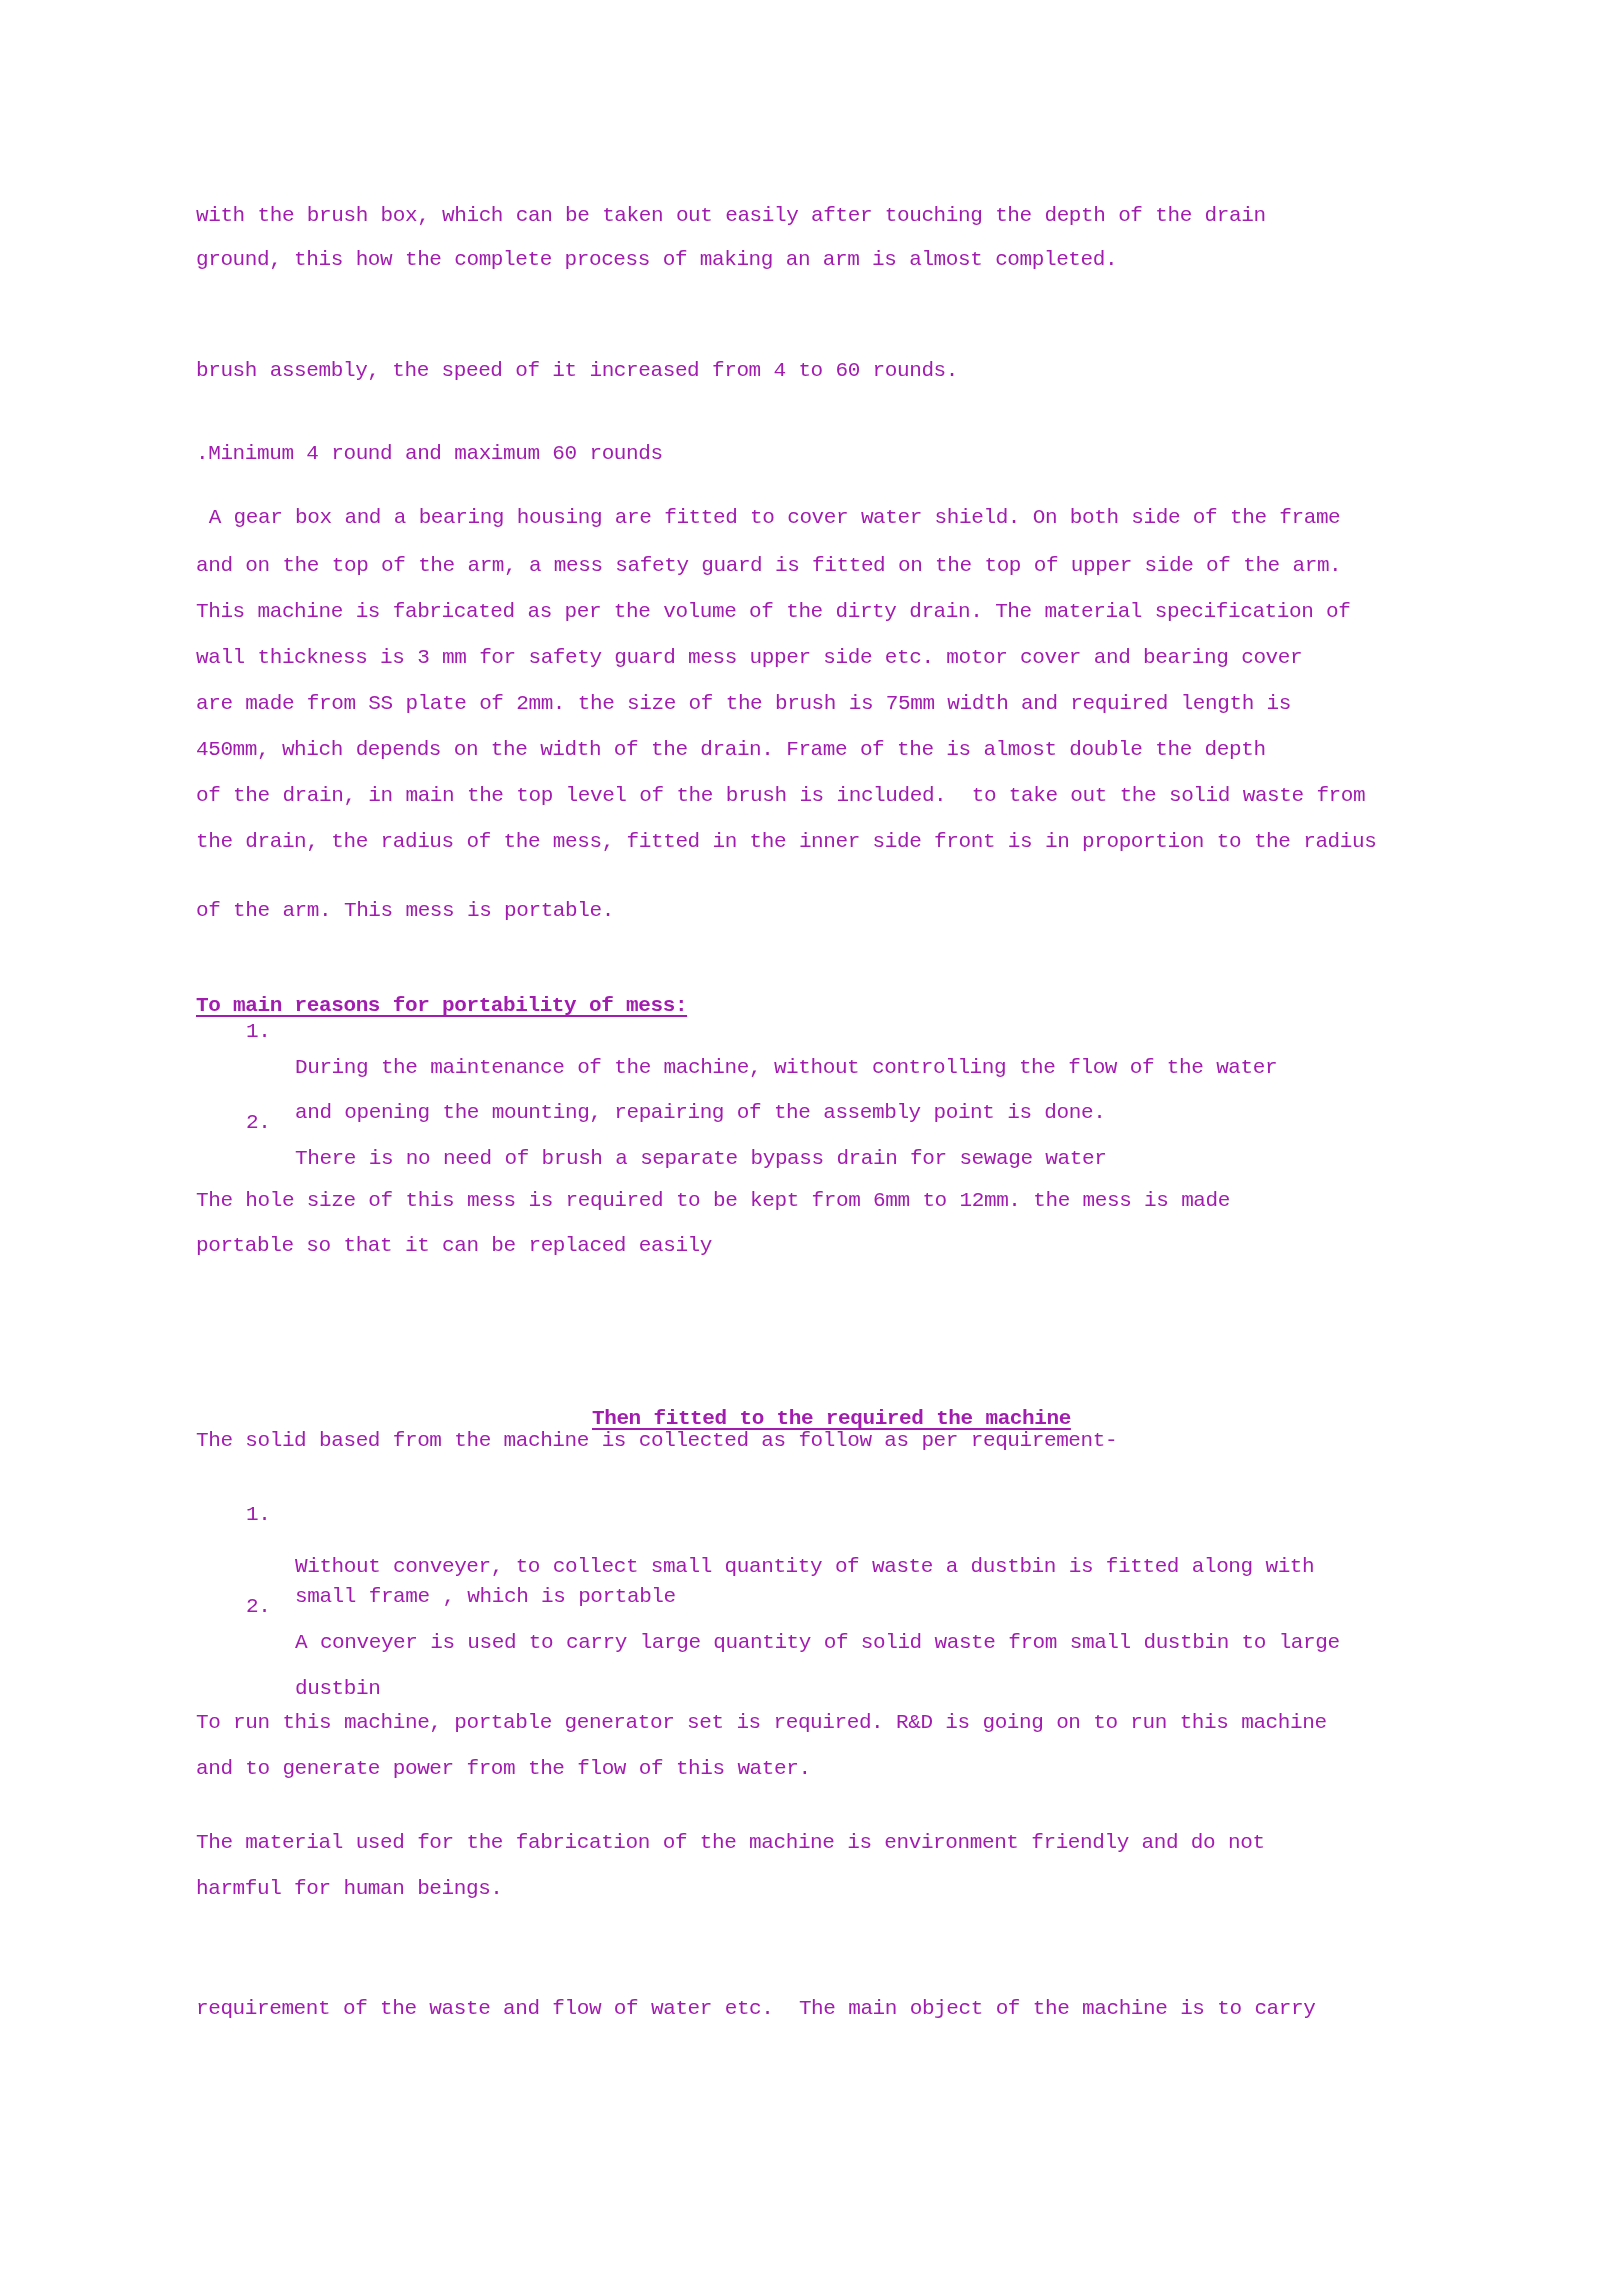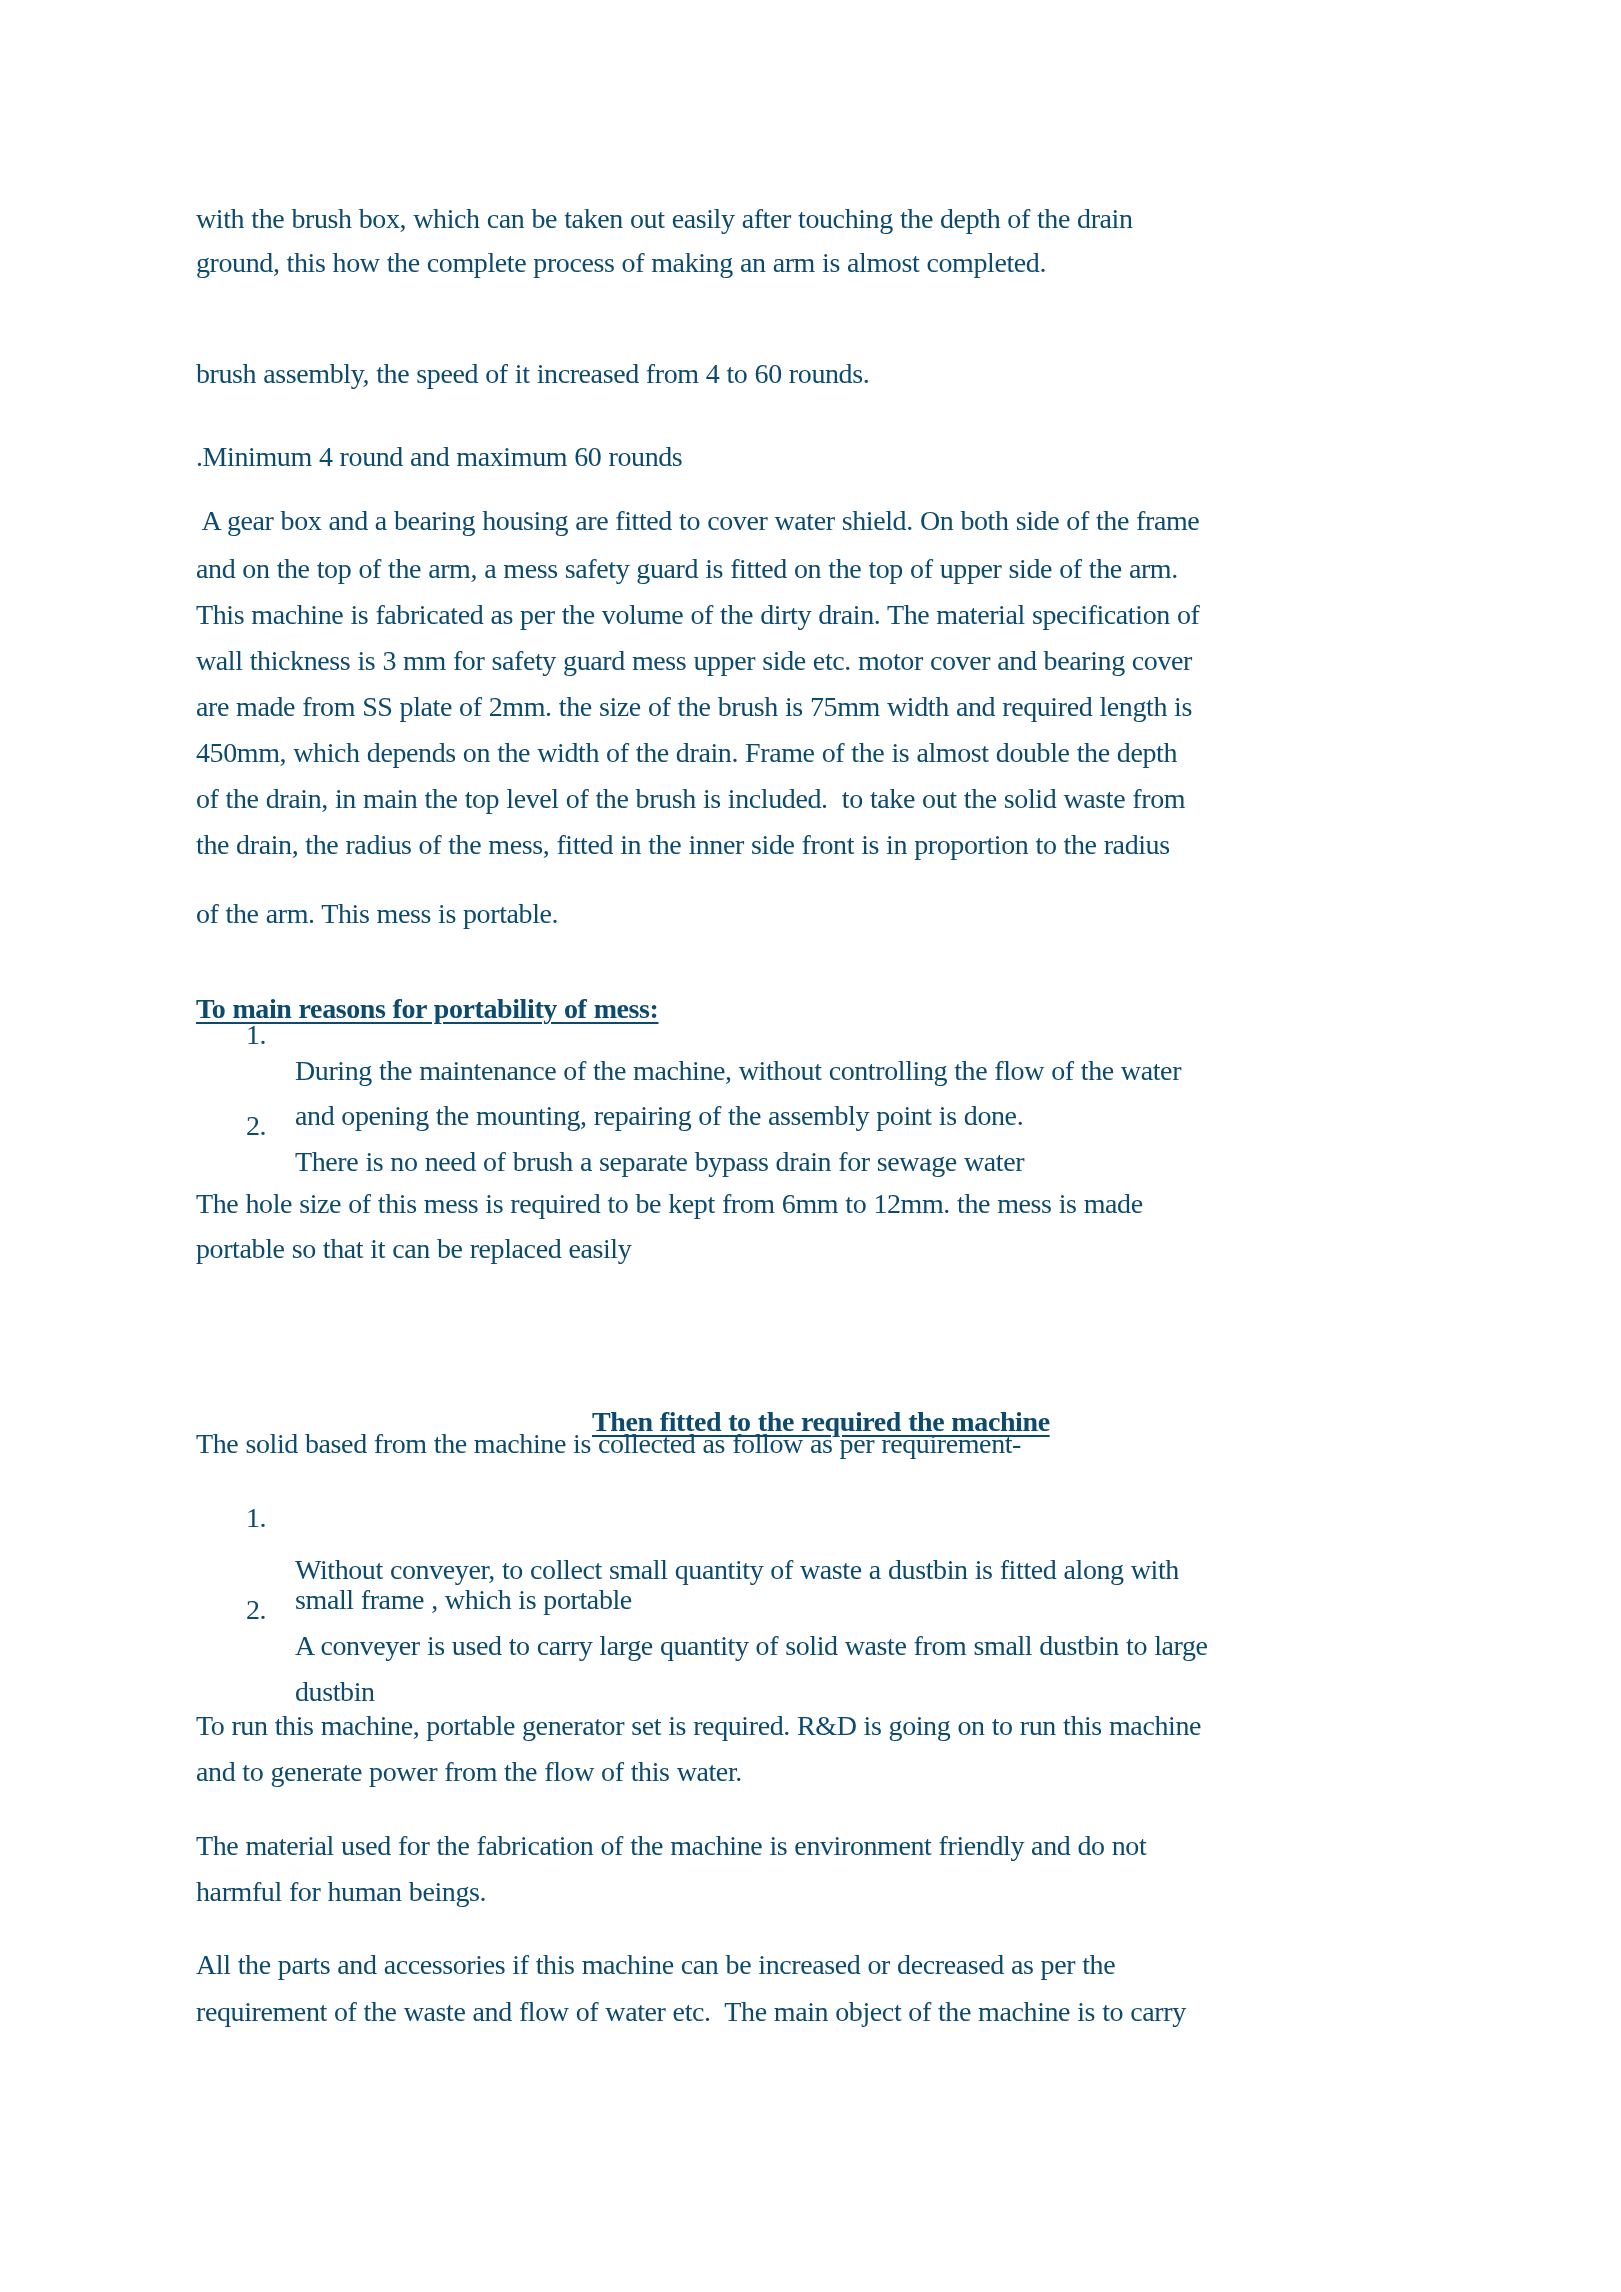--- a/index.html
+++ b/index.html
@@ -2,25 +2,25 @@
 <html><head>
 <meta charset="utf-8">
 <style>
   html, body { margin: 0; padding: 0; background: #ffffff; }
   body { width: 1621px; height: 2293px; position: relative; overflow: hidden; }
   .page { position: absolute; left: 0; top: 0; width: 1621px; height: 2293px; background: #ffffff; }
   .line {
     position: absolute;
     left: 196px;
     white-space: nowrap;
-    font-family: Liberation Serif, serif;
-    font-size: 28px;
+    font-family: Liberation Mono, monospace;
+    font-size: 21px;
     letter-spacing: -0.4px;
     word-spacing: 0.5px;
-    color: #0c4a6e;
+    color: #a21caf;
     line-height: 1;
     height: 29px;
     transform-origin: left bottom;
   }
   .indent-num { left: 246px; }
   .indent-text { left: 295px; margin-top: 36px; }
   .heading { font-weight: bold; text-decoration: underline; text-decoration-thickness: 2px; text-underline-offset: 3.9px; margin-top: 48px; }
   .center-heading { left: 592px; }
 </style>
 </head>
@@ -78,17 +78,16 @@
       <div class="line indent-text" style="top:1642px">dustbin</div>
     </div>
   </div>
 
   <div class="line" style="top:1712px">To run this machine, portable generator set is required. R&amp;D is going on to run this machine</div>
   <div class="line" style="top:1758px">and to generate power from the flow of this water.</div>
 
   <div class="line" style="top:1832px">The material used for the fabrication of the machine is environment friendly and do not</div>
   <div class="line" style="top:1878px">harmful for human beings.</div>
 
-  <div class="line" style="top:1951px">All the parts and accessories if this machine can be increased or decreased as per the</div>
   <div class="line" style="top:1998px; white-space:pre">requirement of the waste and flow of water etc.  The main object of the machine is to carry</div>
 
 </div>
 
 
 </body></html>

